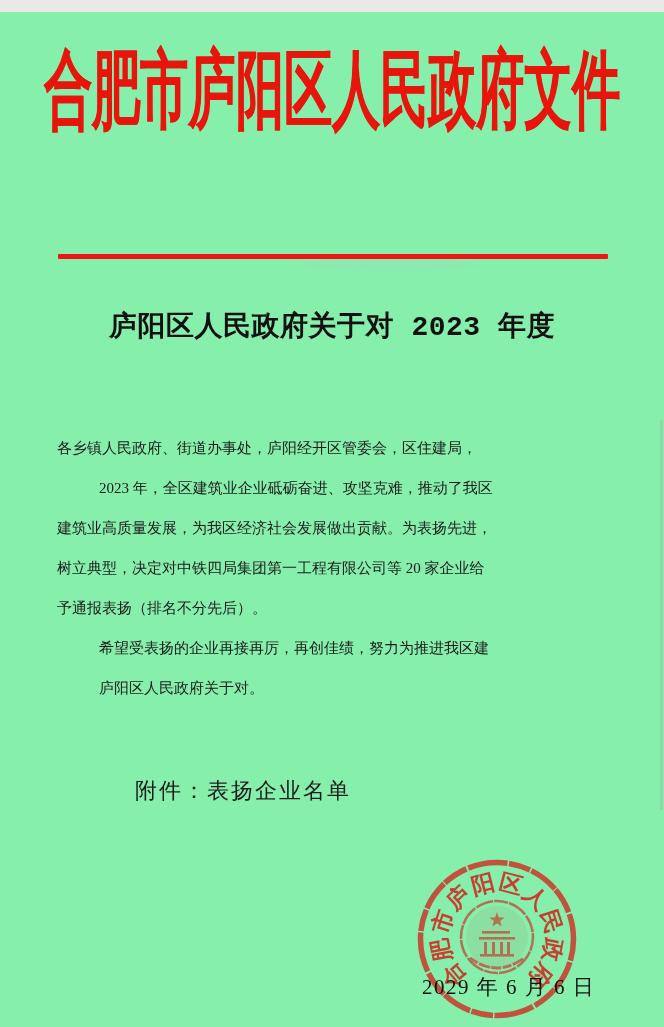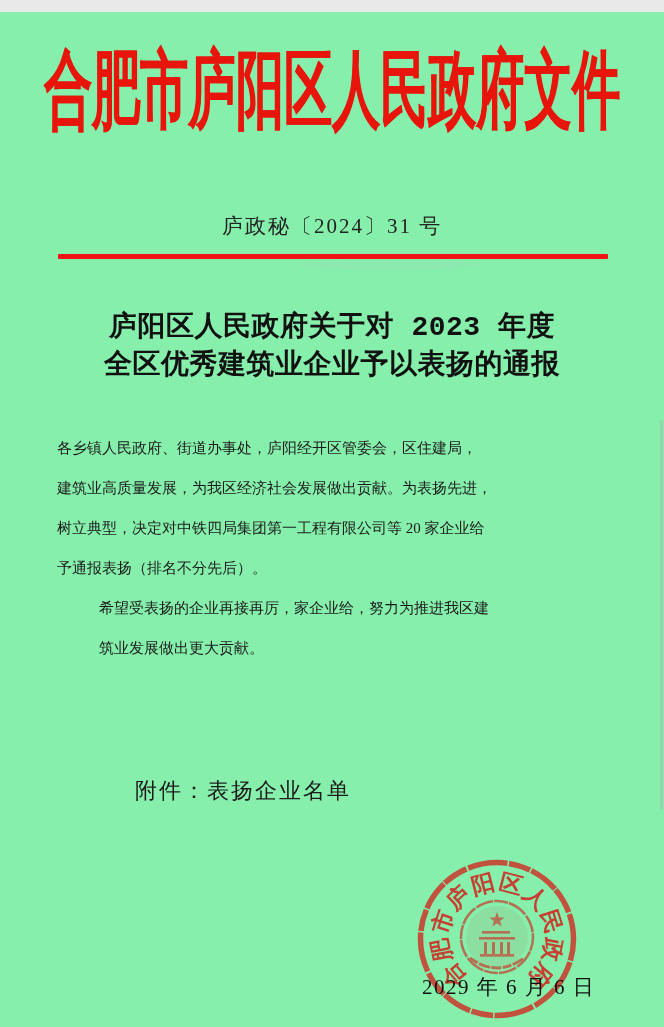--- a/index.html
+++ b/index.html
@@ -160,36 +160,35 @@
 
 <div class="page">
 
   <div class="scan-edge"></div>
   <div class="scan-smudge"></div>
 
   <div class="masthead">
     <span class="brand">合肥市庐阳区人民政府文件</span>
   </div>
 
-  <div class="doc-number">庐政秘〔2024〕31 号</div>
 
   <div class="red-rule"></div>
 
   <div class="doc-title">
     <div>庐阳区人民政府关于对 2023 年度</div>
-    <div>全区优秀建筑业企业予以表扬的通报</div>
   </div>
 
   <div class="body-text">
     <div class="line">各乡镇人民政府、街道办事处，庐阳经开区管委会，区住建局，</div>
+    <div class="line indent">2023 年，全区建筑业企业砥砺奋进、攻坚克难，推动了我区</div>
     <div class="line">建筑业高质量发展，为我区经济社会发展做出贡献。为表扬先进，</div>
     <div class="line">树立典型，决定对中铁四局集团第一工程有限公司等 20 家企业给</div>
     <div class="line">予通报表扬（排名不分先后）。</div>
-    <div class="line indent">希望受表扬的企业再接再厉，家企业给，努力为推进我区建</div>
-    <div class="line indent">筑业发展做出更大贡献。</div>
+    <div class="line indent">希望受表扬的企业再接再厉，再创佳绩，努力为推进我区建</div>
+    <div class="line indent">庐阳区人民政府关于对。</div>
   </div>
 
   <div class="attachment">附件：表扬企业名单</div>
 
   <div class="seal">
     <svg width="170" height="170" viewBox="0 0 170 170">
 
       <circle cx="85" cy="85" r="76.5" fill="none" stroke="#cf1f1a" stroke-width="5.5" stroke-dasharray="22 1.5 30 1 26 2 40 1.5" opacity="0.9"></circle>
 
       <g>

